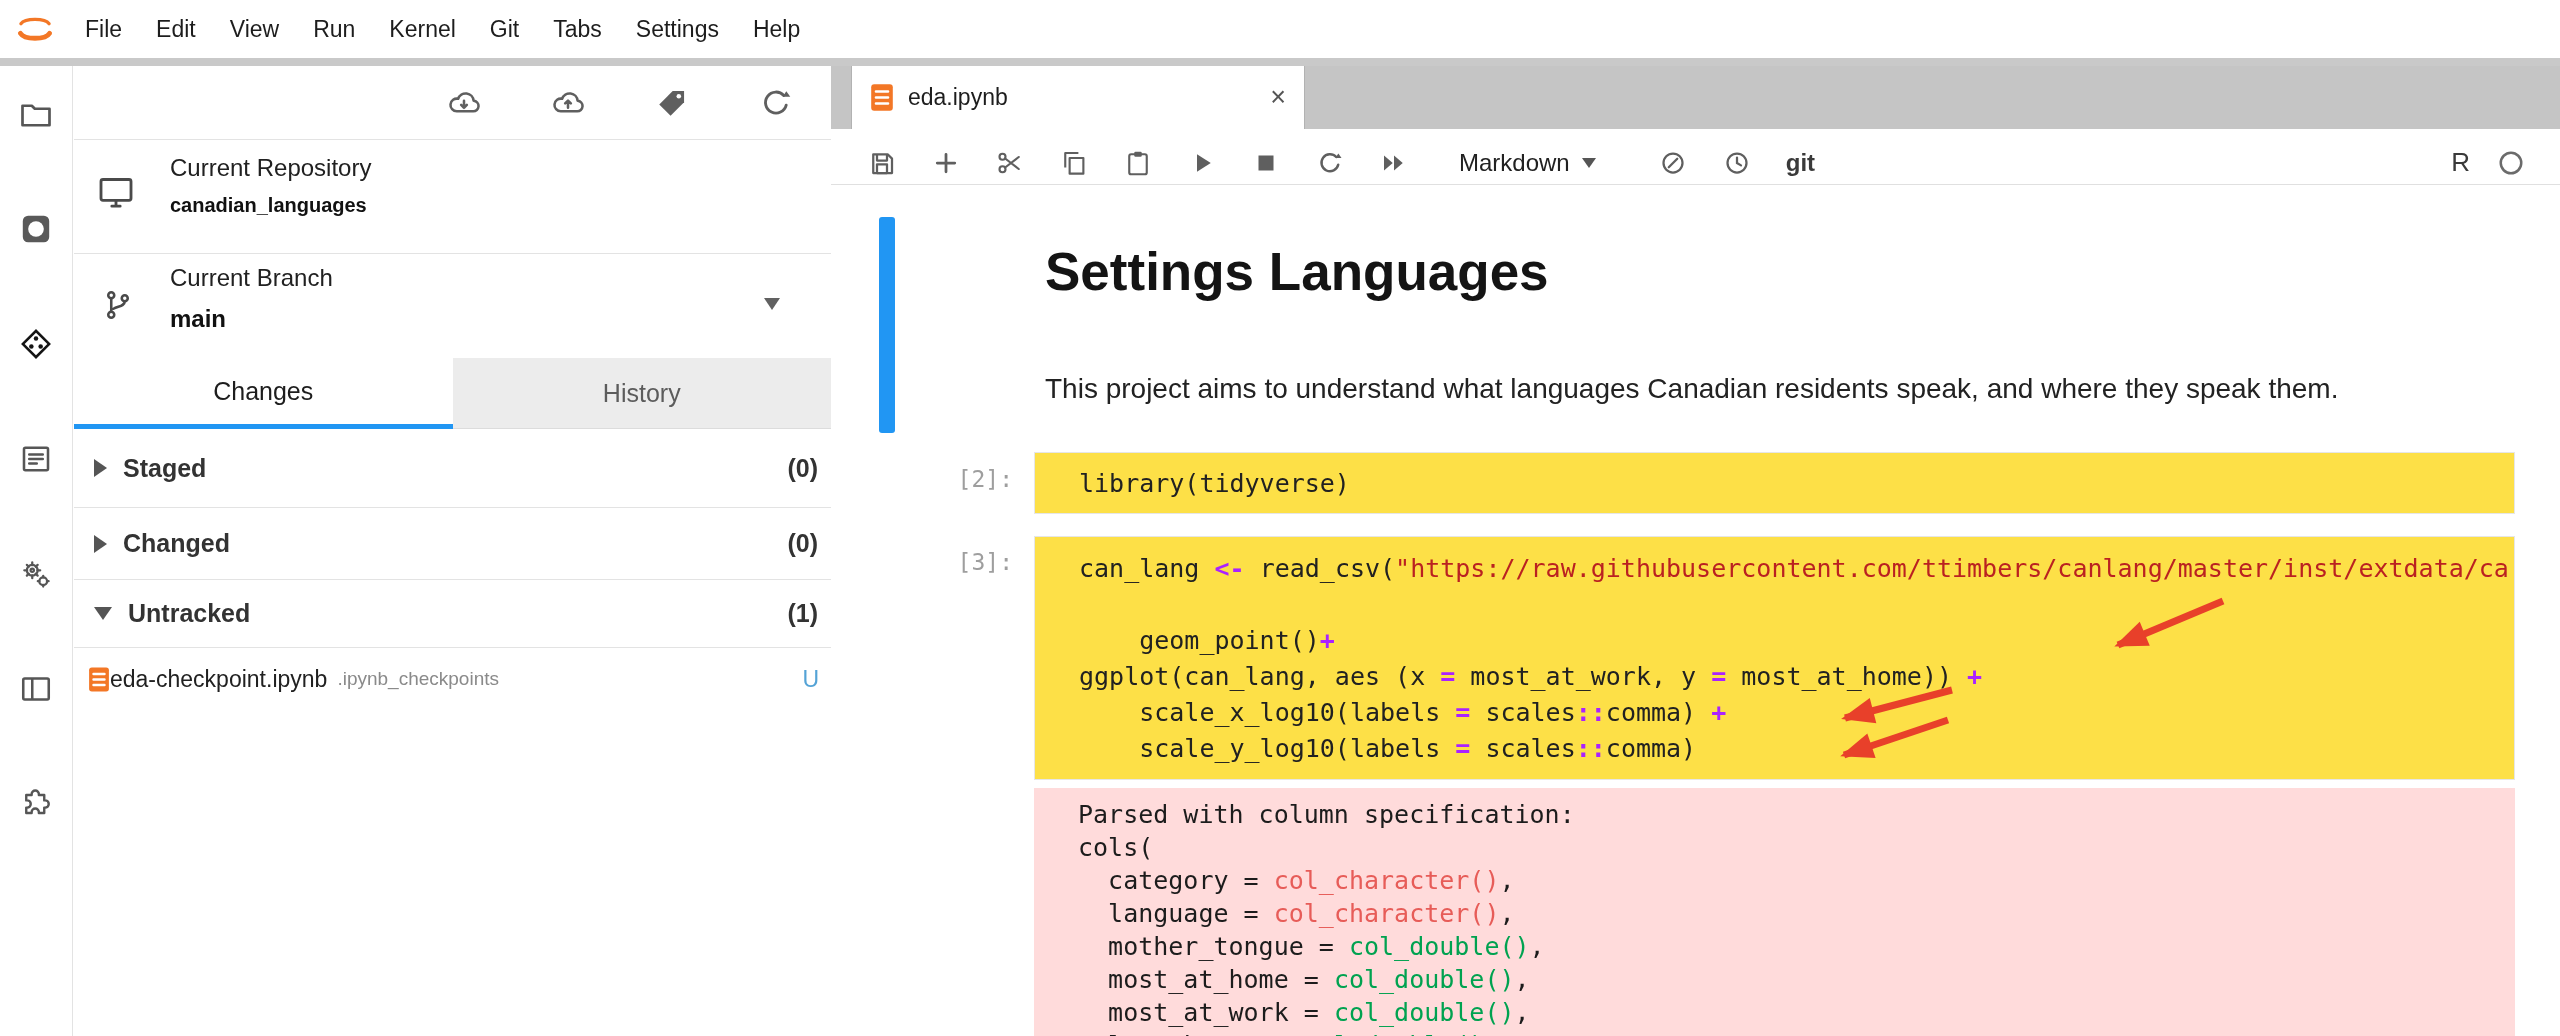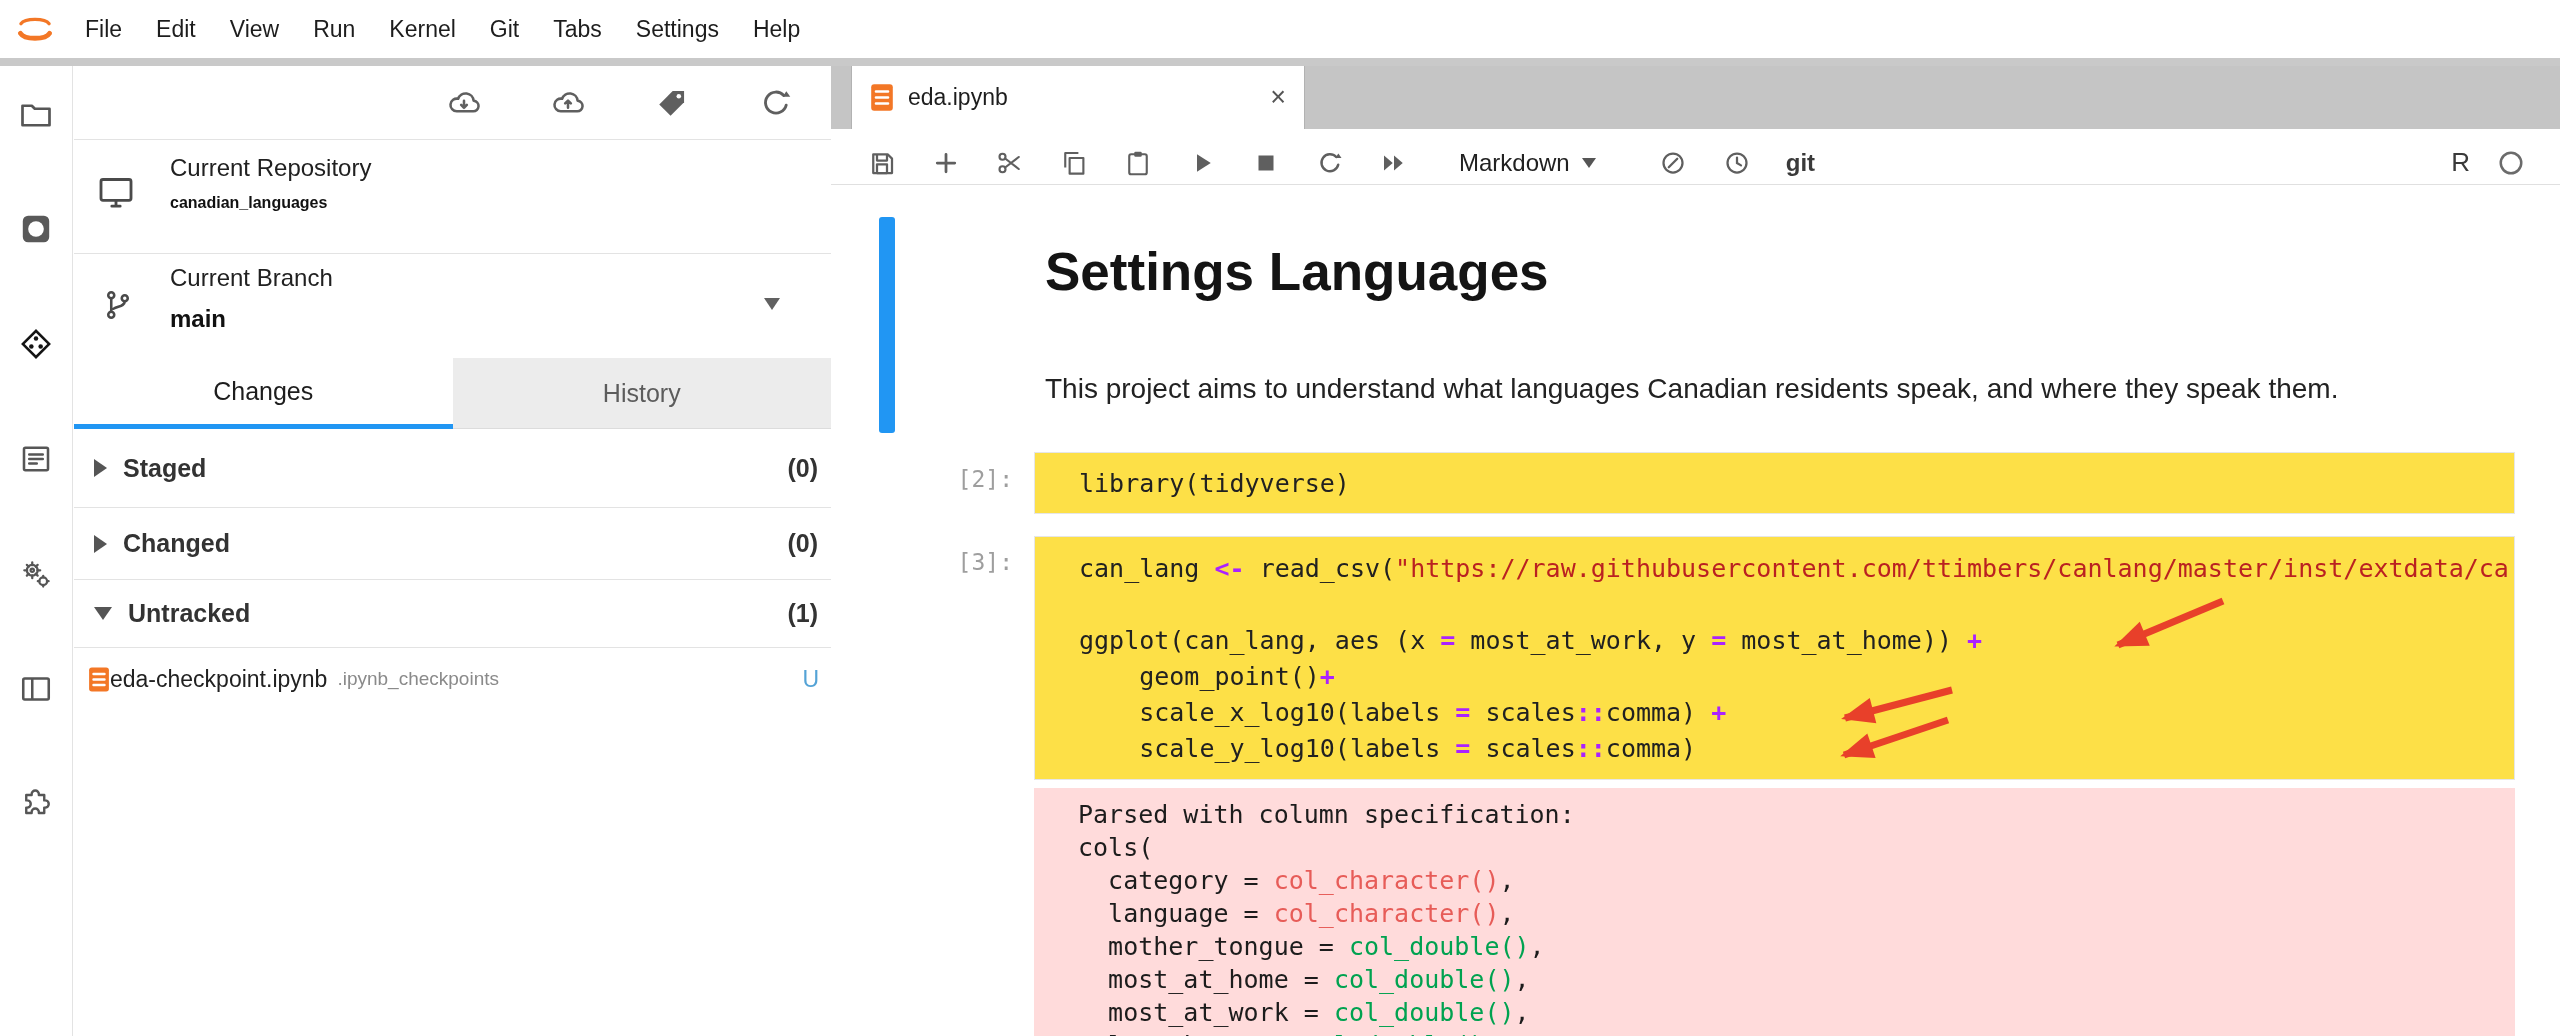--- a/index.html
+++ b/index.html
@@ -20,21 +20,21 @@
   .strip-btn{width:38px;height:38px;display:flex;align-items:center;justify-content:center;}
 
   
   #git-panel{position:absolute;top:66px;left:74px;bottom:0;width:757px;background:#fff;
              border-right:1px solid #cfcfcf;box-sizing:content-box;}
   .gp-toolbar{position:absolute;top:0;left:0;right:0;height:73px;border-bottom:1px solid #e3e3e3;
               display:flex;align-items:center;justify-content:flex-end;gap:66px;padding-right:36px;}
   .gp-tbtn{width:38px;height:38px;display:flex;align-items:center;justify-content:center;}
   .gp-repo-icon{position:absolute;left:22px;top:106px;}
   .gp-repo-label{position:absolute;left:96px;top:88px;font-size:24px;color:#212121;}
-  .gp-repo-name{position:absolute;left:96px;top:128px;font-size:16px;font-weight:bold;color:#111;}
+  .gp-repo-name{position:absolute;left:96px;top:128px;font-size:20px;font-weight:bold;color:#111;}
   .gp-div1{position:absolute;left:0;right:0;top:187px;height:1px;background:#e3e3e3;}
   .gp-branch-icon{position:absolute;left:26px;top:221px;}
   .gp-branch-label{position:absolute;left:96px;top:198px;font-size:24px;color:#212121;}
   .gp-branch-name{position:absolute;left:96px;top:239px;font-size:24px;font-weight:bold;color:#111;}
   .gp-branch-caret{position:absolute;left:690px;top:232px;width:0;height:0;
                    border-top:12px solid #616161;border-left:8px solid transparent;border-right:8px solid transparent;}
   .gp-div2{position:absolute;left:0;right:0;top:292px;height:1px;background:#e3e3e3;}
   .gp-tabs{position:absolute;left:0;right:0;top:292px;height:71px;display:flex;text-align:right;}
   .gp-tab{flex:1;display:flex;align-items:center;justify-content:center;font-size:25px;}
   .gp-tab.active{background:#fff;color:#1d1d1d;border-bottom:5px solid #2196f3;box-sizing:border-box;}
@@ -355,22 +355,22 @@
 
       <div class="prompt" style="top:281px;">[2]:</div>
       <div id="cell2" class="code-cell">
           <div class="cm-line"><span>library(tidyverse)</span></div>
         </div>
 
       <div class="prompt" style="top:364px;">[3]:</div>
       <div id="cell3" class="code-cell">
           <div class="cm-line"><span>can_lang </span><span class="tok-op">&lt;-</span><span> read_csv(</span><span class="tok-str">"https://raw.githubusercontent.com/ttimbers/canlang/master/inst/extdata/ca</span></div>
           <div class="cm-line"><span> </span></div>
+          <div class="cm-line"><span>    geom_point()</span><span class="tok-op">+</span></div>
           <div class="cm-line"><span>ggplot(can_lang, aes (x </span><span class="tok-op">=</span><span> most_at_work, y </span><span class="tok-op">=</span><span> most_at_home)) </span><span class="tok-op">+</span></div>
-          <div class="cm-line"><span>    geom_point()</span><span class="tok-op">+</span></div>
           <div class="cm-line"><span>    scale_x_log10(labels </span><span class="tok-op">=</span><span> scales</span><span class="tok-op">::</span><span>comma) </span><span class="tok-op">+</span></div>
           <div class="cm-line"><span>    scale_y_log10(labels </span><span class="tok-op">=</span><span> scales</span><span class="tok-op">::</span><span>comma)</span></div>
         </div>
 
       <div class="output-area">
           <div class="cm-line"><span>Parsed with column specification:</span></div>
           <div class="cm-line"><span>cols(</span></div>
           <div class="cm-line"><span>  category = </span><span class="tok-red">col_character()</span><span>,</span></div>
           <div class="cm-line"><span>  language = </span><span class="tok-red">col_character()</span><span>,</span></div>
           <div class="cm-line"><span>  mother_tongue = </span><span class="tok-grn">col_double()</span><span>,</span></div>

